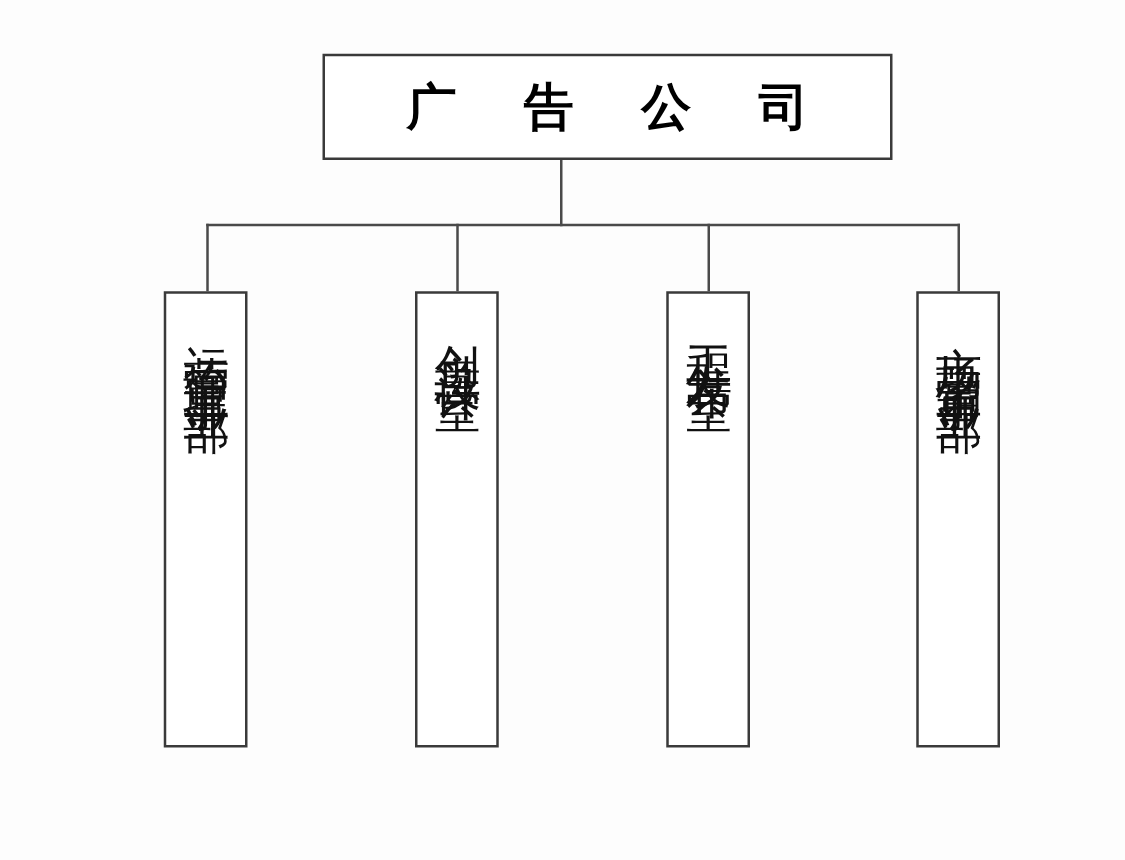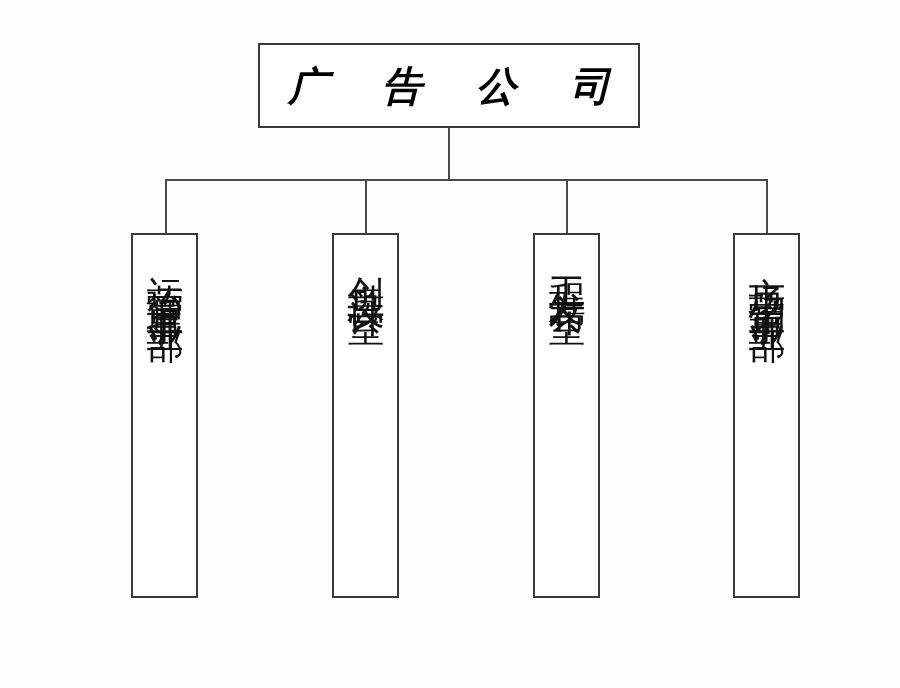--- a/index.html
+++ b/index.html
@@ -18,29 +18,28 @@
     width: 900px;
     height: 688px;
     background: #fdfdfd;
   }
 
   
   .root-node {
     position: absolute;
     left: 258px;
     top: 43px;
-    width: 382px;
+    width: 456px;
     height: 85px;
     box-sizing: border-box;
     border: 2px solid #3a3a3a;
     background: #ffffff;
     display: flex;
     align-items: center;
     justify-content: center;
-    font-style: italic;
   }
   .root-label {
     font-family: "DejaVu Serif", "Liberation Serif", serif;
     font-weight: bold;
     font-size: 40px;
     line-height: 1;
     color: #000000;
     letter-spacing: 20px;
     text-indent: 20px;
     white-space: nowrap;

